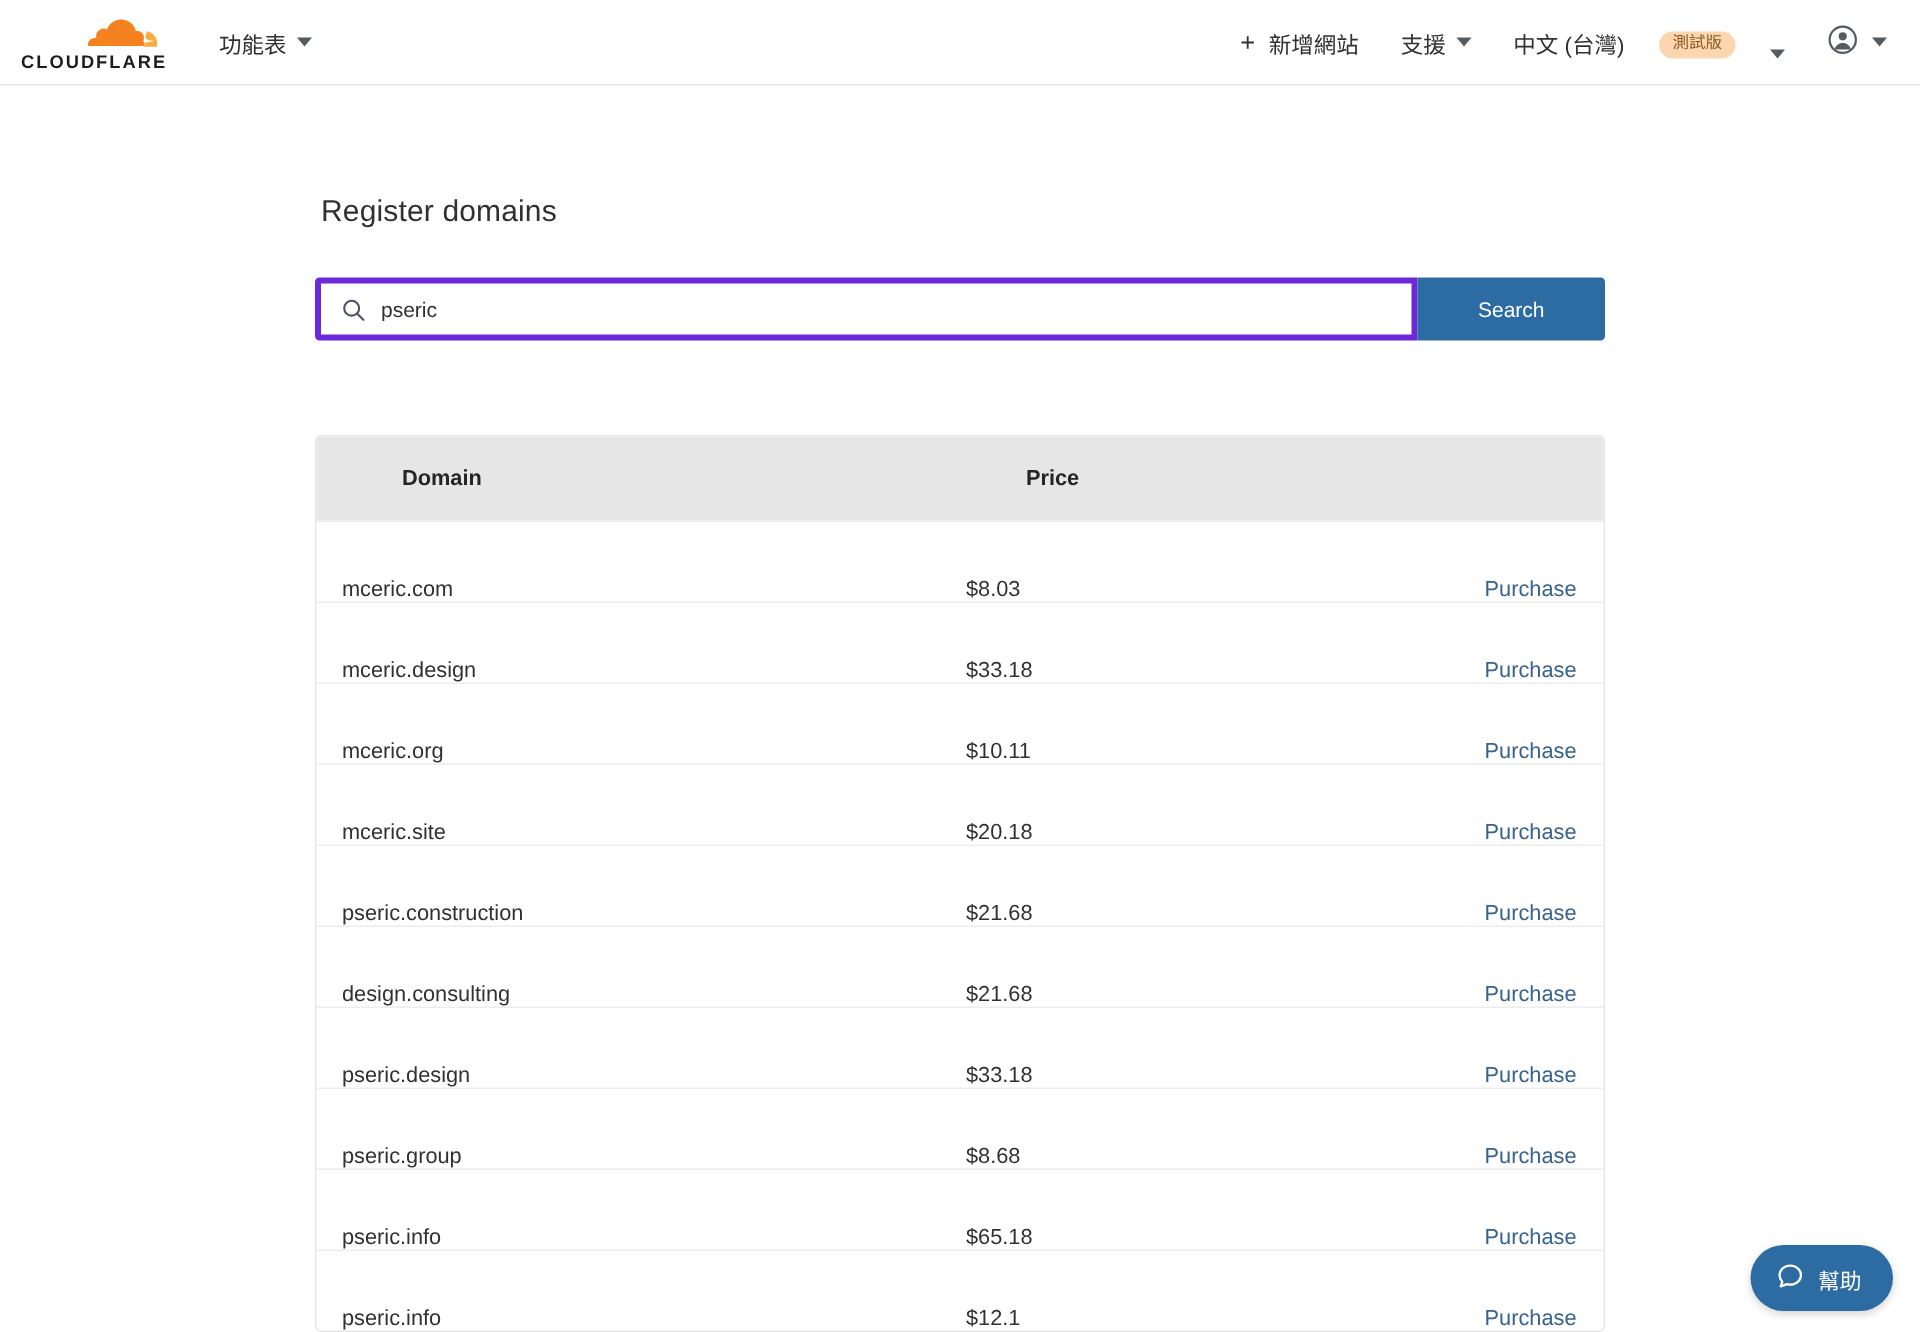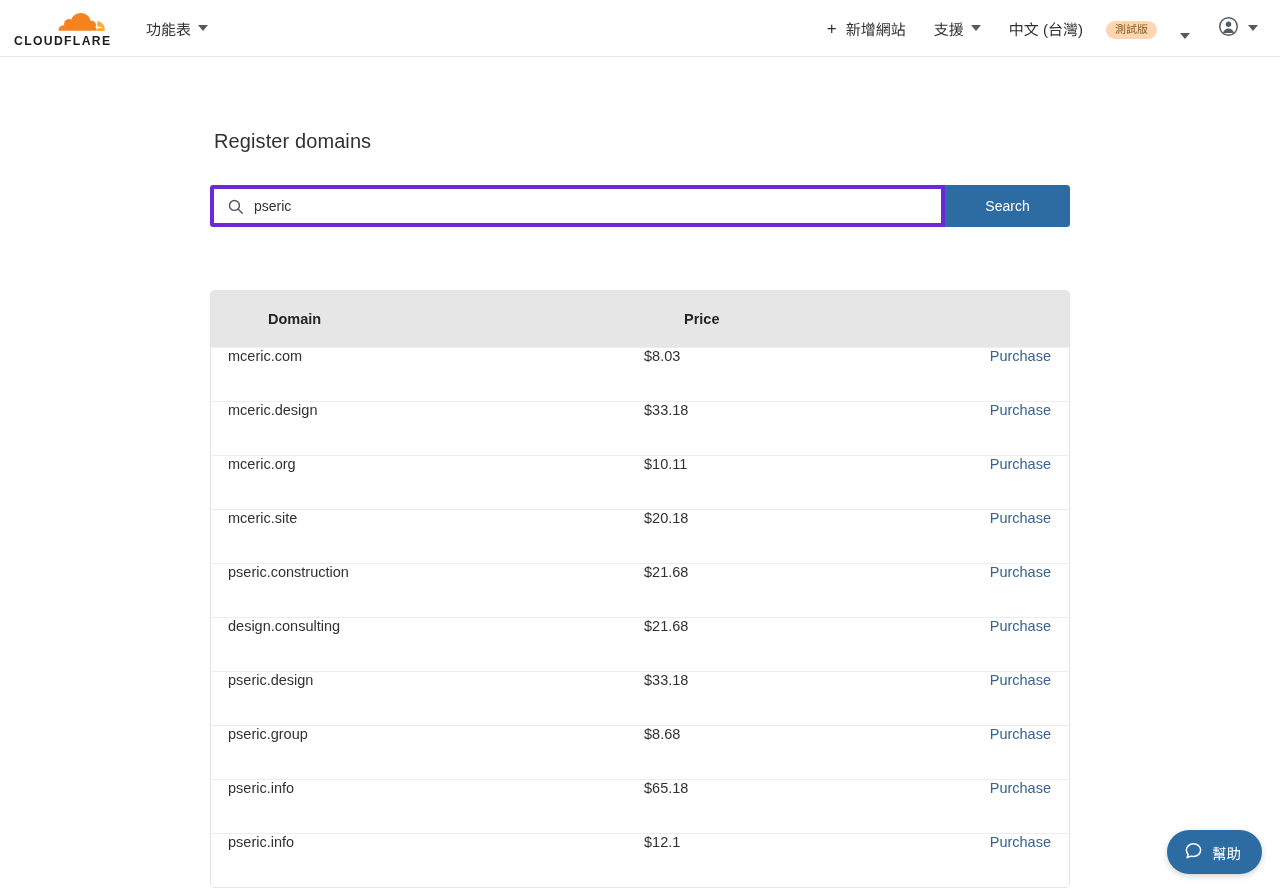--- a/index.html
+++ b/index.html
@@ -155,21 +155,21 @@
     align-items: center;
     background: #e6e6e6;
     height: 56px;
     font-size: 14.5px;
     font-weight: bold;
     color: #252525;
     padding-left: 40px;
   }
   .res-row {
     display: flex;
-    align-items: flex-start;
+    align-items: flex-end;
     height: 54px;
     border-top: 1px solid #ededed;
     font-size: 14.5px;
     color: #313131;
     background: #fff;
   }
   .col-domain { width: 433px; padding-left: 17px; }
   .col-price  { width: 320px; }
   .col-action { flex: 1; text-align: right; padding-right: 18px; }
   .purchase-link {

